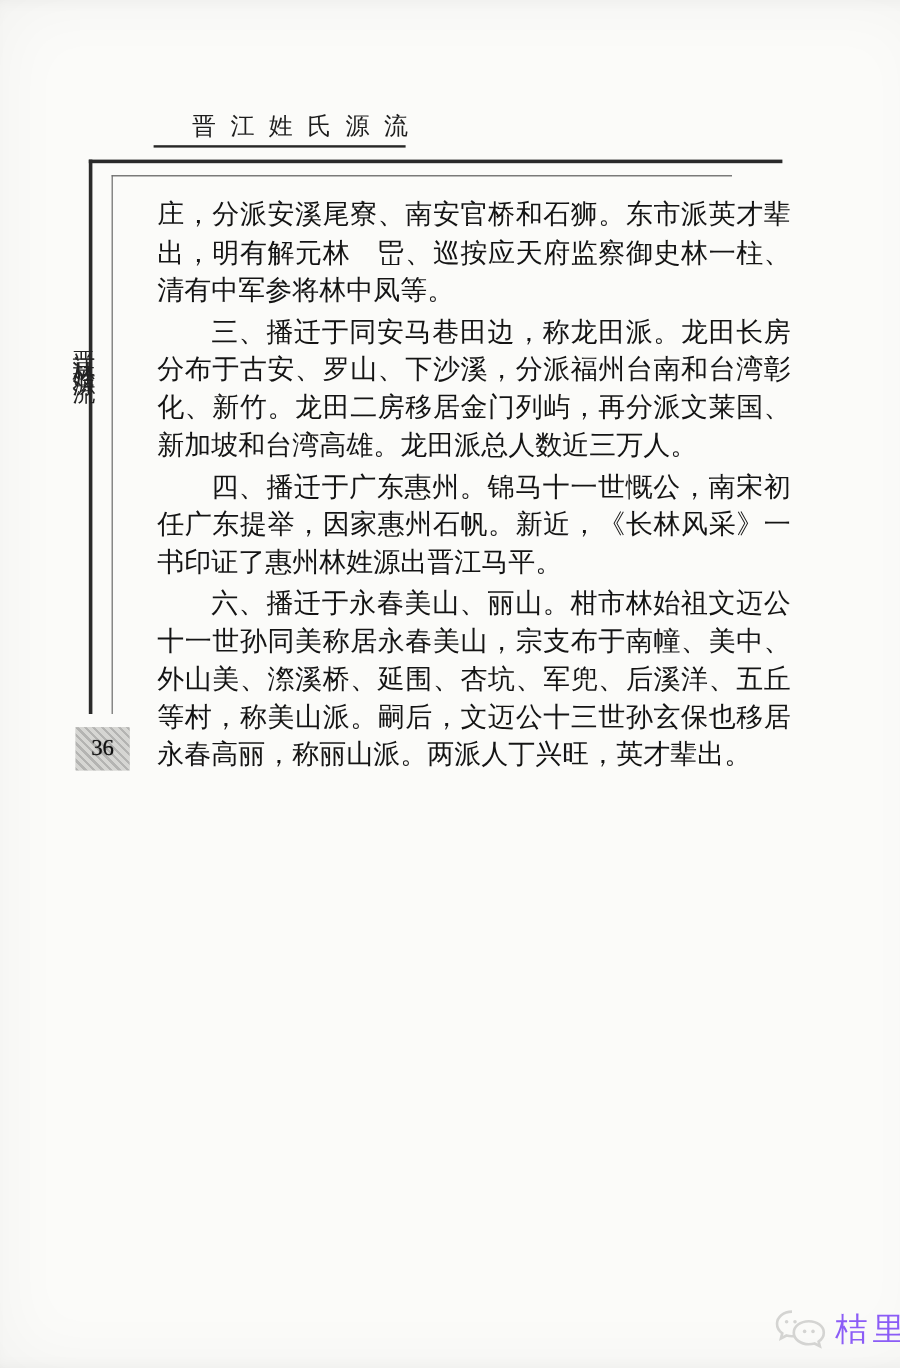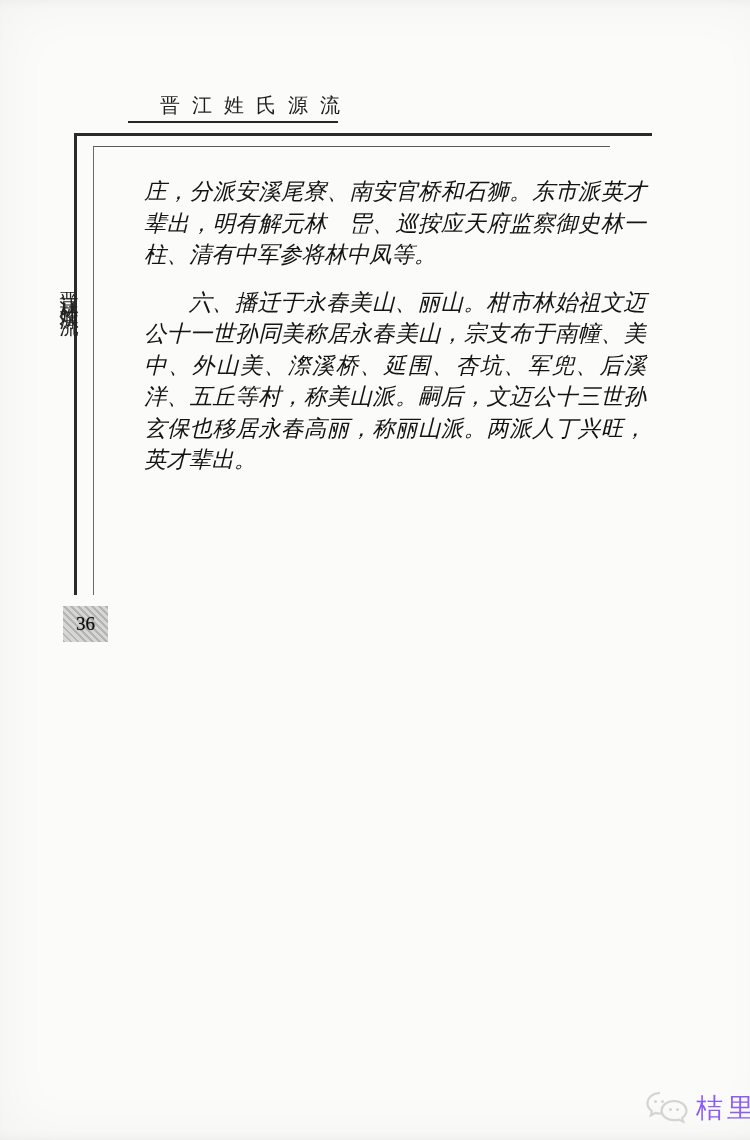--- a/index.html
+++ b/index.html
@@ -105,23 +105,22 @@
     left: 128px;
     top: 160px;
     width: 534px;
     font-size: 22.5px;
     line-height: 31.5px;
     text-align: justify;
     text-justify: inter-character;
     color: #141414;
   }
   .main-text p {
-    margin: 16px;
+    margin: 3px;
     text-indent: 2em;
-    font-style: italic;
   }
   .main-text p.continuation {
     text-indent: 0;
   }
   
   .watermark {
     position: absolute;
     right: 16px;
     bottom: 14px;
     display: flex;
@@ -150,20 +149,22 @@
   <div class="frame-left-inner"></div>
 
   <div class="sidebar-title">晋江林姓源流</div>
 
   <div class="page-number-box">
     <span class="page-number">36</span>
   </div>
 
   <div class="main-text">
     <p class="continuation">庄，分派安溪尾寮、南安官桥和石狮。东市派英才辈出，明有解元林　岊、巡按应天府监察御史林一柱、清有中军参将林中凤等。</p>
+    <p>三、播迁于同安马巷田边，称龙田派。龙田长房分布于古安、罗山、下沙溪，分派福州台南和台湾彰化、新竹。龙田二房移居金门列屿，再分派文莱国、新加坡和台湾高雄。龙田派总人数近三万人。</p>
+    <p>四、播迁于广东惠州。锦马十一世慨公，南宋初任广东提举，因家惠州石帆。新近，《长林风采》一书印证了惠州林姓源出晋江马平。</p>
     <p>六、播迁于永春美山、丽山。柑市林始祖文迈公十一世孙同美称居永春美山，宗支布于南幢、美中、外山美、漈溪桥、延围、杏坑、军兜、后溪洋、五丘等村，称美山派。嗣后，文迈公十三世孙玄保也移居永春高丽，称丽山派。两派人丁兴旺，英才辈出。</p>
   </div>
 
   <div class="watermark">
     <span>
       <svg width="42" height="34" viewBox="0 0 42 34">
         <g fill="none" stroke="#d4d4d2" stroke-width="2.2">
           <path d="M14 2 C6.8 2 1.5 6.6 1.5 12.2 c0 3.2 1.7 6 4.4 7.9 l-1.1 4.2 4.6-2.4 c1.4 0.4 3 0.6 4.6 0.6 0.6 0 1.2 0 1.8-0.1"></path>
           <path d="M28 10 c7 0 12.5 4.3 12.5 9.6 0 3-1.7 5.6-4.3 7.3 l1 3.9-4.4-2.2 c-1.5 0.4-3.1 0.6-4.8 0.6-7 0-12.5-4.3-12.5-9.6 S21 10 28 10 Z"></path>
         </g>

